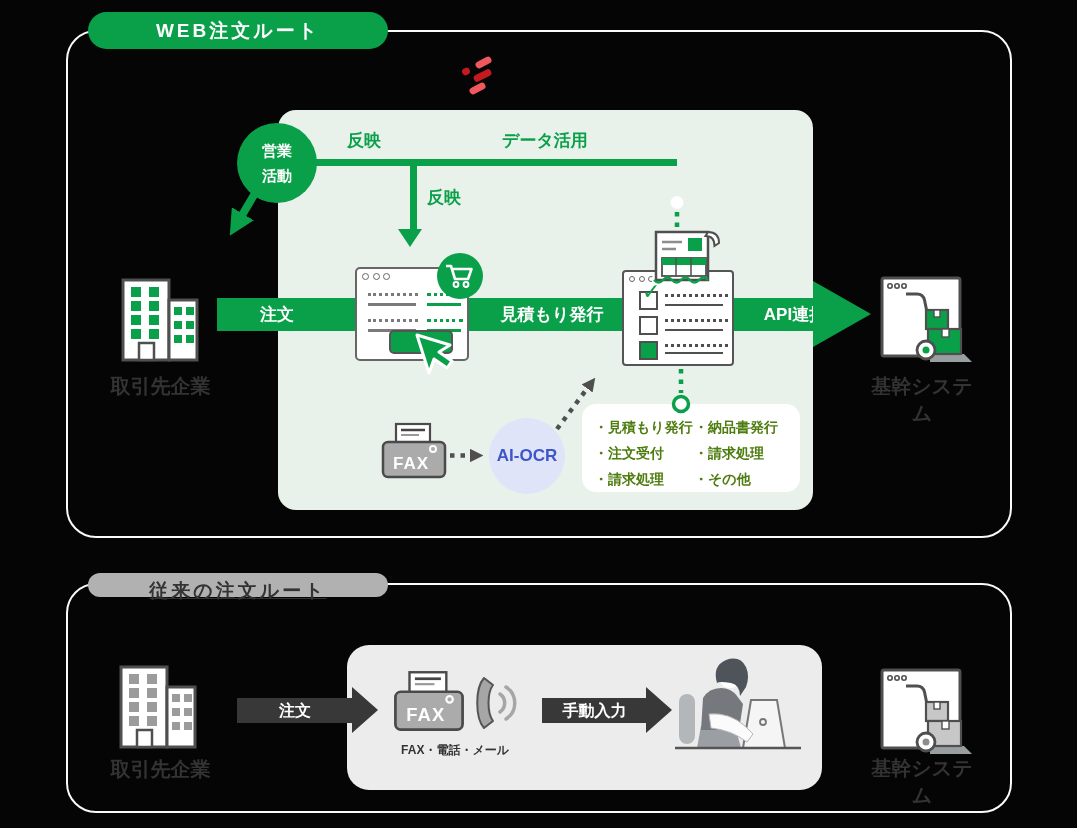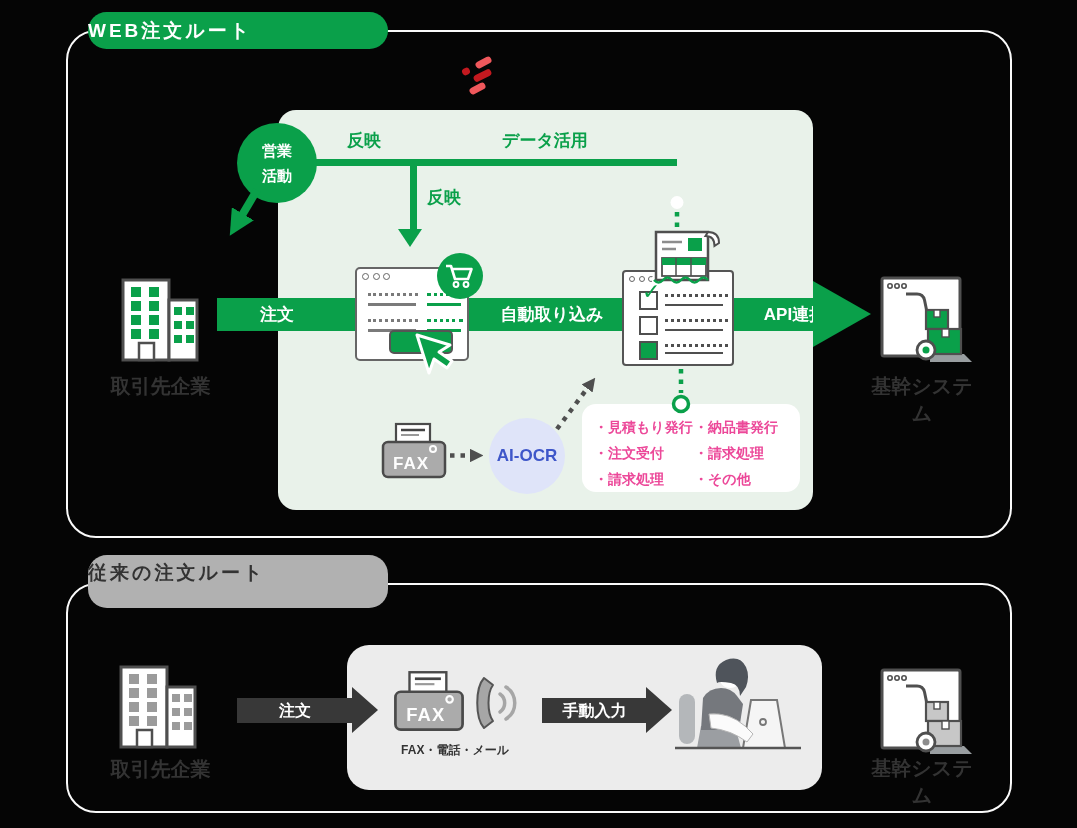--- a/index.html
+++ b/index.html
@@ -1,20 +1,20 @@
 <!DOCTYPE html>
 <html><head>
 <meta charset="utf-8">
 <style>
   html,body{margin:0;padding:0;background:#050505;}
   #canvas{position:relative;width:1077px;height:828px;background:#050505;overflow:hidden;
           font-family:"Liberation Sans","DejaVu Sans",sans-serif;}
   .abs{position:absolute;}
   .card{position:absolute;border:2px solid #fafafa;border-radius:30px;background:transparent;}
-  .pill{position:absolute;width:300px;height:37px;border-radius:19px;text-align:left;
+  .pill{position:absolute;width:300px;height:37px;border-radius:19px;text-align:center;
         line-height:37px;font-size:19px;font-weight:bold;letter-spacing:3px;z-index:8;}
   .pill-green{background:#0aa04a;color:#ffffff;}
   .pill-gray{background:#b1b1b1;color:#333333;}
   .panel{position:absolute;border-radius:18px;}
   .edge-label{position:absolute;color:#0aa04a;font-weight:bold;font-size:17px;z-index:5;}
   .node-label{position:absolute;color:#333333;font-weight:bold;font-size:20px;text-align:center;z-index:5;}
   .gcircle{position:absolute;width:80px;height:80px;border-radius:50%;background:#0aa04a;z-index:4;
            display:flex;flex-direction:column;align-items:center;justify-content:center;
            color:#fff;font-weight:bold;font-size:15px;line-height:19px;}
   .band{position:absolute;left:217px;top:298px;width:596px;height:33px;background:#0aa04a;z-index:2;}
@@ -36,21 +36,21 @@
   .dot-dark{border-top:3px dotted #4f4f4f;}
   .sol-dark{border-top:2.5px solid #4f4f4f;}
   .cbox{position:absolute;width:19px;height:19px;border:2.5px solid #4f4f4f;background:#fff;box-sizing:border-box;z-index:5;}
   .check{position:absolute;color:#0aa04a;font-size:22px;font-weight:bold;z-index:6;line-height:20px;}
   .redbar{position:absolute;height:7px;border-radius:4px;transform:rotate(-27deg);}
   .black-band{position:absolute;height:25px;background:#383838;z-index:3;text-align:center;}
   .black-band span{display:block;height:25px;line-height:25px;color:#fff;font-weight:bold;font-size:16px;}
   .black-head{position:absolute;width:0;height:0;z-index:3;
               border-top:23px solid transparent;border-bottom:23px solid transparent;border-left:26px solid #383838;}
   .listbox{position:absolute;left:582px;top:404px;width:218px;height:88px;background:#fff;border-radius:14px;z-index:4;}
-  .listcol{position:absolute;top:10px;font-size:14px;color:#ec4899;line-height:26px;font-weight:bold;}
+  .listcol{position:absolute;top:10px;font-size:14px;color:#4d7c0f;line-height:26px;font-weight:bold;}
   .ocr{position:absolute;left:489px;top:418px;width:76px;height:76px;border-radius:50%;background:#dfe4f9;z-index:4;
        text-align:center;line-height:76px;font-weight:bold;font-size:17px;color:#3e56c9;}
   svg{overflow:visible;}
   svg text{font-family:"Liberation Sans","DejaVu Sans",sans-serif;}
 </style>
 </head>
 <body>
 
 <div id="canvas">
 
@@ -63,21 +63,21 @@
     <i class="redbar" style="left:15px;top:3px;width:17px;background:#f0585c;position:absolute;"></i>
     <i class="redbar" style="left:2px;top:12px;width:8px;background:#c3191f;position:absolute;"></i>
     <i class="redbar" style="left:13px;top:16px;width:19px;background:#c3191f;position:absolute;"></i>
     <i class="redbar" style="left:9px;top:29px;width:17px;background:#f0585c;position:absolute;"></i>
   </div>
 
   <div class="panel" style="left:278px;top:110px;width:535px;height:400px;background:#e9f2ea;z-index:1;"></div>
 
   <div class="band">
     <span style="left:28px;width:64px;">注文</span>
-    <span style="left:281px;width:108px;">自動取り込み</span>
+    <span style="left:281px;width:108px;">見積もり発行</span>
     <span style="left:538px;width:80px;">API連携</span>
   </div>
   <div class="band-head"></div>
 
   <div class="hline"></div>
   <div class="vline"></div>
   <div class="varrow"></div>
   <div class="edge-label" style="left:347px;top:129px;">反映</div>
   <div class="edge-label" style="left:502px;top:129px;">データ活用</div>
   <div class="edge-label" style="left:427px;top:186px;">反映</div>
@@ -201,21 +201,21 @@
     <rect x="46" y="36" width="22" height="19" fill="#0aa04a" stroke="#4f4f4f" stroke-width="2.2"></rect>
     <rect x="54" y="36" width="6" height="7" fill="#fff" stroke="#4f4f4f" stroke-width="1.4"></rect>
     <rect x="48" y="55" width="33" height="25" fill="#0aa04a" stroke="#4f4f4f" stroke-width="2.2"></rect>
     <rect x="62" y="55" width="7" height="8" fill="#fff" stroke="#4f4f4f" stroke-width="1.4"></rect>
     <circle cx="46" cy="76" r="9" fill="#fff" stroke="#4f4f4f" stroke-width="2.8"></circle>
     <circle cx="46" cy="76" r="3.5" fill="#0aa04a"></circle>
   </svg>
   <div class="node-label" style="left:862px;top:373px;width:120px;">基幹システム</div>
 
   <div class="card" style="left:66px;top:583px;width:942px;height:226px;"></div>
-  <div class="pill pill-gray" style="left:88px;top:555px;height:53px;line-height:36px;">
+  <div class="pill pill-gray" style="left:88px;top:573px;height:24px;line-height:36px;text-decoration:underline;">
     <span>従来の注文ルート</span>
   </div>
 
   <div class="panel" style="left:347px;top:645px;width:475px;height:145px;background:#ececec;border-radius:22px;z-index:1;"></div>
 
   <svg class="abs" style="left:111px;top:663px;z-index:4;" width="92" height="90" viewBox="0 0 92 90">
     <rect x="10" y="4" width="46" height="80" fill="#fff" stroke="#4f4f4f" stroke-width="3"></rect>
     <rect x="56" y="24" width="28" height="60" fill="#fff" stroke="#4f4f4f" stroke-width="3"></rect>
     <g fill="#9b9b9b">
       <rect x="18" y="11" width="10" height="10"></rect>

